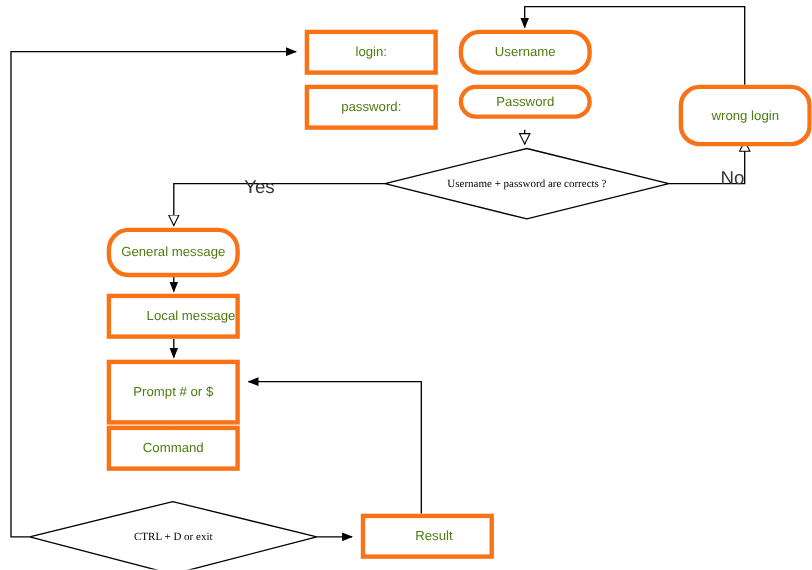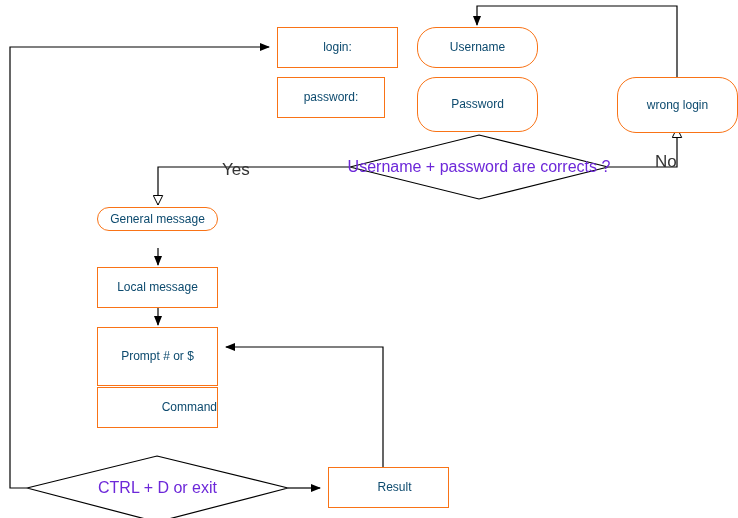--- a/index.html
+++ b/index.html
@@ -19,23 +19,23 @@
     position: absolute;
     left: 0;
     top: 0;
     width: 738px;
     height: 518px;
     pointer-events: none;
   }
   .node {
     position: absolute;
     box-sizing: border-box;
-    border: 1px solid #f97316;
+    border: 4px solid #f97316;
     background: #ffffff;
-    color: #0c4a6e;
+    color: #4d7c0f;
     font-size: 12px;
     display: flex;
     align-items: center;
     justify-content: center;
     text-align: center;
     line-height: 1.2;
   }
   .node.rounded {
     border-radius: 19px;
   }
@@ -44,23 +44,24 @@
   }
   .diamond-label {
     position: absolute;
     left: 0;
     top: 0;
     width: 100%;
     height: 100%;
     display: flex;
     align-items: center;
     justify-content: center;
-    color: #6d28d9;
-    font-size: 16px;
+    color: #000000;
+    font-size: 10px;
     white-space: nowrap;
+    font-family: Liberation Serif, serif;
   }
   .edge-label {
     position: absolute;
     color: #333333;
     font-size: 17px;
     white-space: nowrap;
   }
 </style>
 </head>
 <body>
@@ -102,53 +103,53 @@
       <path d="M479,135 L608,167 L479,199 L350,167 z"></path>
 
       <path d="M157,456 L288,488 L157,522 L27,488 z"></path>
     </g>
   </svg>
 
   <div class="node" style="left:277px; top:27px; width:121px; height:41px;">
     <span>login:</span>
   </div>
 
-  <div class="node" style="left:277px; top:77px; width:108px; height:41px;align-items:center;">
+  <div class="node" style="left:277px; top:77px; width:121px; height:41px;align-items:center;">
     <span>password:</span>
   </div>
 
   <div class="node rounded" style="left:417px; top:27px; width:121px; height:41px;">
     <span>Username</span>
   </div>
 
-  <div class="node rounded" style="left:417px; top:77px; width:121px; height:55px;">
+  <div class="node rounded" style="left:417px; top:77px; width:121px; height:31px;">
     <span>Password</span>
   </div>
 
   <div class="node rounded" style="left:617px; top:77px; width:121px; height:56px;">
     <span>wrong login</span>
   </div>
 
   <div class="diamond-wrap" style="left:350px; top:135px; width:258px; height:64px;">
     <div class="diamond-label">Username + password are corrects ?</div>
   </div>
 
-  <div class="node" style="left:97px; top:207px; width:121px; height:24px;border-radius:20px;">
+  <div class="node" style="left:97px; top:207px; width:121px; height:45px;border-radius:20px;">
     <span>General message</span>
   </div>
 
-  <div class="node" style="left:97px; top:267px; width:121px; height:41px;">
+  <div class="node" style="left:97px; top:267px; width:121px; height:41px;justify-content:flex-end;">
     <span>Local message</span>
   </div>
 
   <div class="node" style="left:97px; top:327px; width:121px; height:59px;">
     <span>Prompt # or $</span>
   </div>
 
-  <div class="node" style="left:97px; top:387px; width:121px; height:41px;justify-content:flex-end;">
+  <div class="node" style="left:97px; top:387px; width:121px; height:41px;">
     <span>Command</span>
   </div>
 
   <div class="diamond-wrap" style="left:27px; top:456px; width:261px; height:64px;">
     <div class="diamond-label">CTRL + D or exit</div>
   </div>
 
   <div class="node" style="left:328px; top:467px; width:121px; height:41px;padding-left:12px;">
     <span>Result</span>
   </div>

